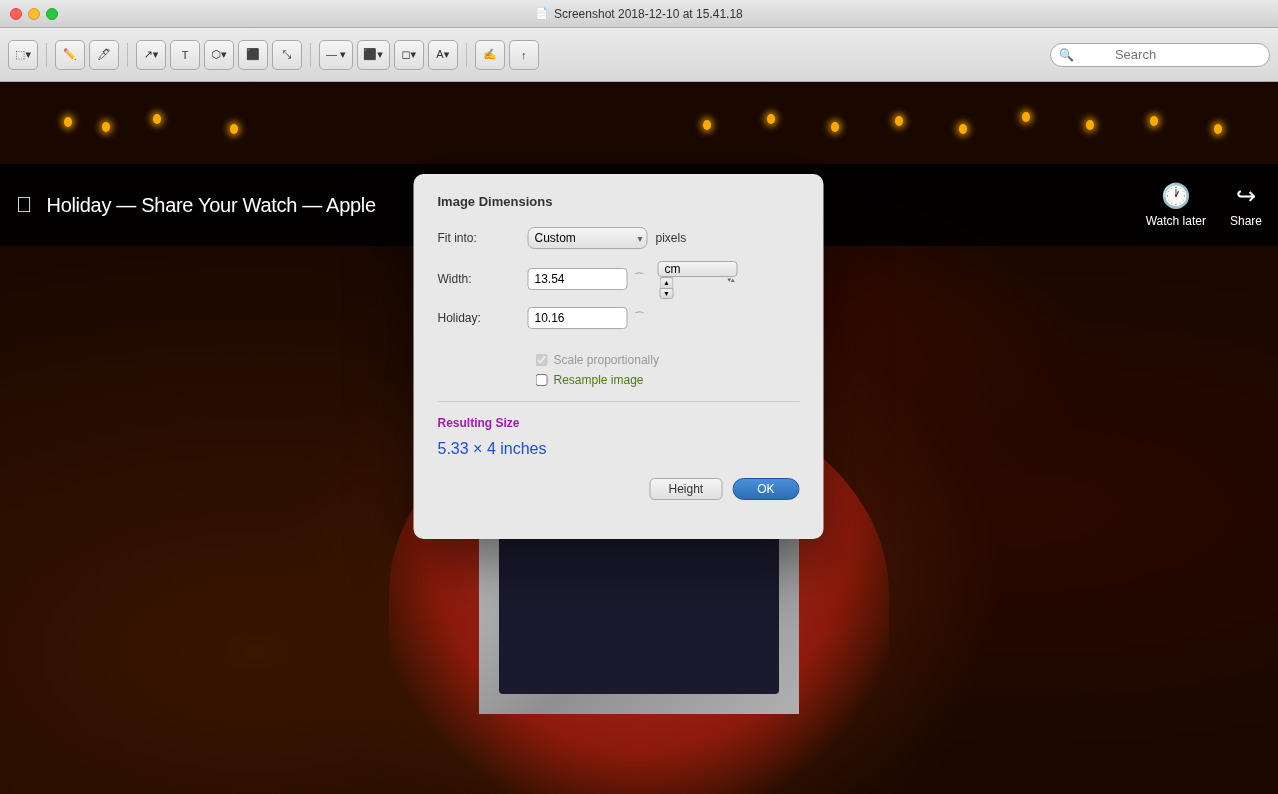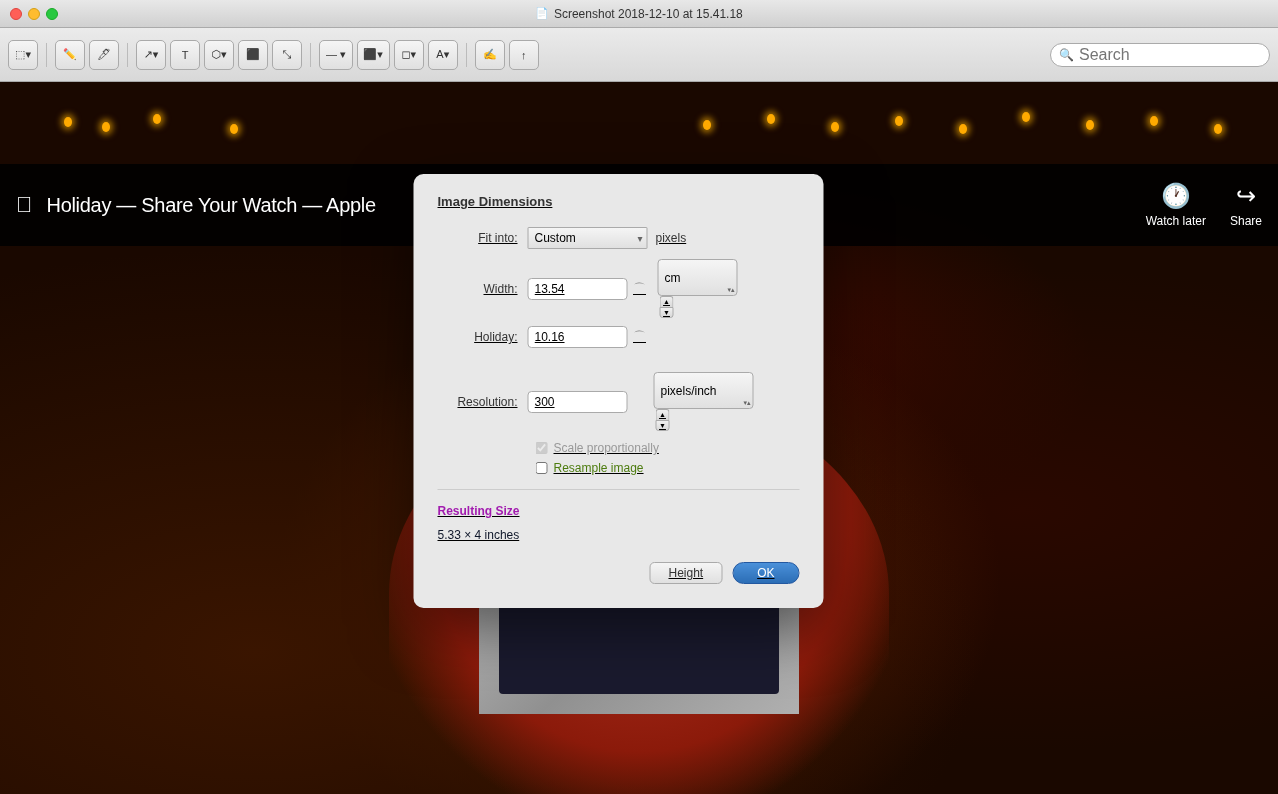--- a/index.html
+++ b/index.html
@@ -100,23 +100,24 @@
       align-items: center;
       padding: 0 8px;
       gap: 5px;
       font-size: 12px;
       color: #999;
     }
     .tb-search input {
       border: none;
       outline: none;
       background: transparent;
-      font-size: 16px;
+      font-size: 13px;
       color: #701a75;
       width: 100%;
+      margin-left: 36px;
     }
 
     
     .bg-area {
       position: absolute;
       top: 82px;
       left: 0;
       width: 100%;
       height: calc(794px - 82px);
       background: #1a0a00;
@@ -252,46 +253,44 @@
       top: 10px;
       left: 50%;
       transform: translateX(-55%);
       width: 410px;
       background: #e8e8e8;
       border-radius: 10px;
       box-shadow: 0 20px 60px rgba(0,0,0,0.5);
       overflow: hidden;
     }
     .dialog-body {
-      padding: 20px 24px 24px;
-      text-decoration: underline;
+      padding: 20px 24px 39px;
     }
     .dialog-title {
       font-size: 13px;
       font-weight: 600;
       color: #333;
       margin-bottom: 18px;
     }
     .form-row {
       display: flex;
       align-items: center;
       margin-bottom: 10px;
     }
     .form-label {
       font-size: 12px;
       color: #333;
       width: 90px;
-      text-align: right;
       padding-right: 10px;
     }
     .form-select {
       height: 22px;
       background: linear-gradient(to bottom, #f5f5f5, #e0e0e0);
       border: 1px solid #aaa;
-      border-radius: 1px;
+      border-radius: 7px;
       font-size: 12px;
       padding: 0 18px 0 6px;
       appearance: none;
       cursor: pointer;
       width: 120px;
       position: relative;
     }
     .select-wrapper {
       position: relative;
       display: inline-block;
@@ -320,21 +319,21 @@
       font-size: 12px;
       padding: 0 6px;
       outline: none;
     }
     .unit-select-wrapper {
       position: relative;
       display: inline-block;
       margin-left: 6px;
     }
     .unit-select {
-      height: 37px;
+      height: 16px;
       width: 80px;
       background: linear-gradient(to bottom, #f5f5f5, #e0e0e0);
       border: 1px solid #aaa;
       border-radius: 4px;
       font-size: 12px;
       padding: 0 16px 0 6px;
       appearance: none;
       cursor: pointer;
     }
     .unit-select-wrapper::after {
@@ -393,22 +392,22 @@
       background: #ccc;
       margin: 14px 0;
     }
     .result-section .section-title {
       font-size: 12px;
       color: #a21caf;
       font-weight: 600;
       margin-bottom: 10px;
     }
     .result-value {
-      font-size: 12px;
-      color: #0f172a;
+      font-size: 16px;
+      color: #1d4ed8;
       margin-bottom: 6px;
     }
     .dialog-buttons {
       display: flex;
       justify-content: flex-end;
       gap: 10px;
       margin-top: 20px;
     }
     .btn-cancel {
       height: 22px;
@@ -583,35 +582,20 @@
             </div>
           </div>
 
           <div class="form-row">
             <span class="form-label">Holiday:</span>
             <input type="text" class="form-input" value="10.16" style="">
             <span style="width:20px; text-align:center; font-size:13px; color:#888; margin:0 2px;">⌒</span>
           </div>
         </div>
 
-        <div class="form-row" style="margin-bottom:10px;">
-          <span class="form-label">Resolution:</span>
-          <input type="text" class="form-input" value="300" style="">
-          <span style="width:20px;"></span>
-          <div class="unit-select-wrapper">
-            <select class="unit-select" style="width:100px;">
-              <option>pixels/inch</option>
-              <option>pixels/cm</option>
-            </select>
-            <div class="stepper">
-              <div class="step-btn step-up">▲</div>
-              <div class="step-btn step-down">▼</div>
-            </div>
-          </div>
-        </div>
 
         <div class="checkbox-row">
           <input type="checkbox" checked="" disabled="" style="">
           <span class="checkbox-label disabled">Scale proportionally</span>
         </div>
         <div class="checkbox-row">
           <input type="checkbox" style="">
           <span class="checkbox-label">Resample image</span>
         </div>
 

